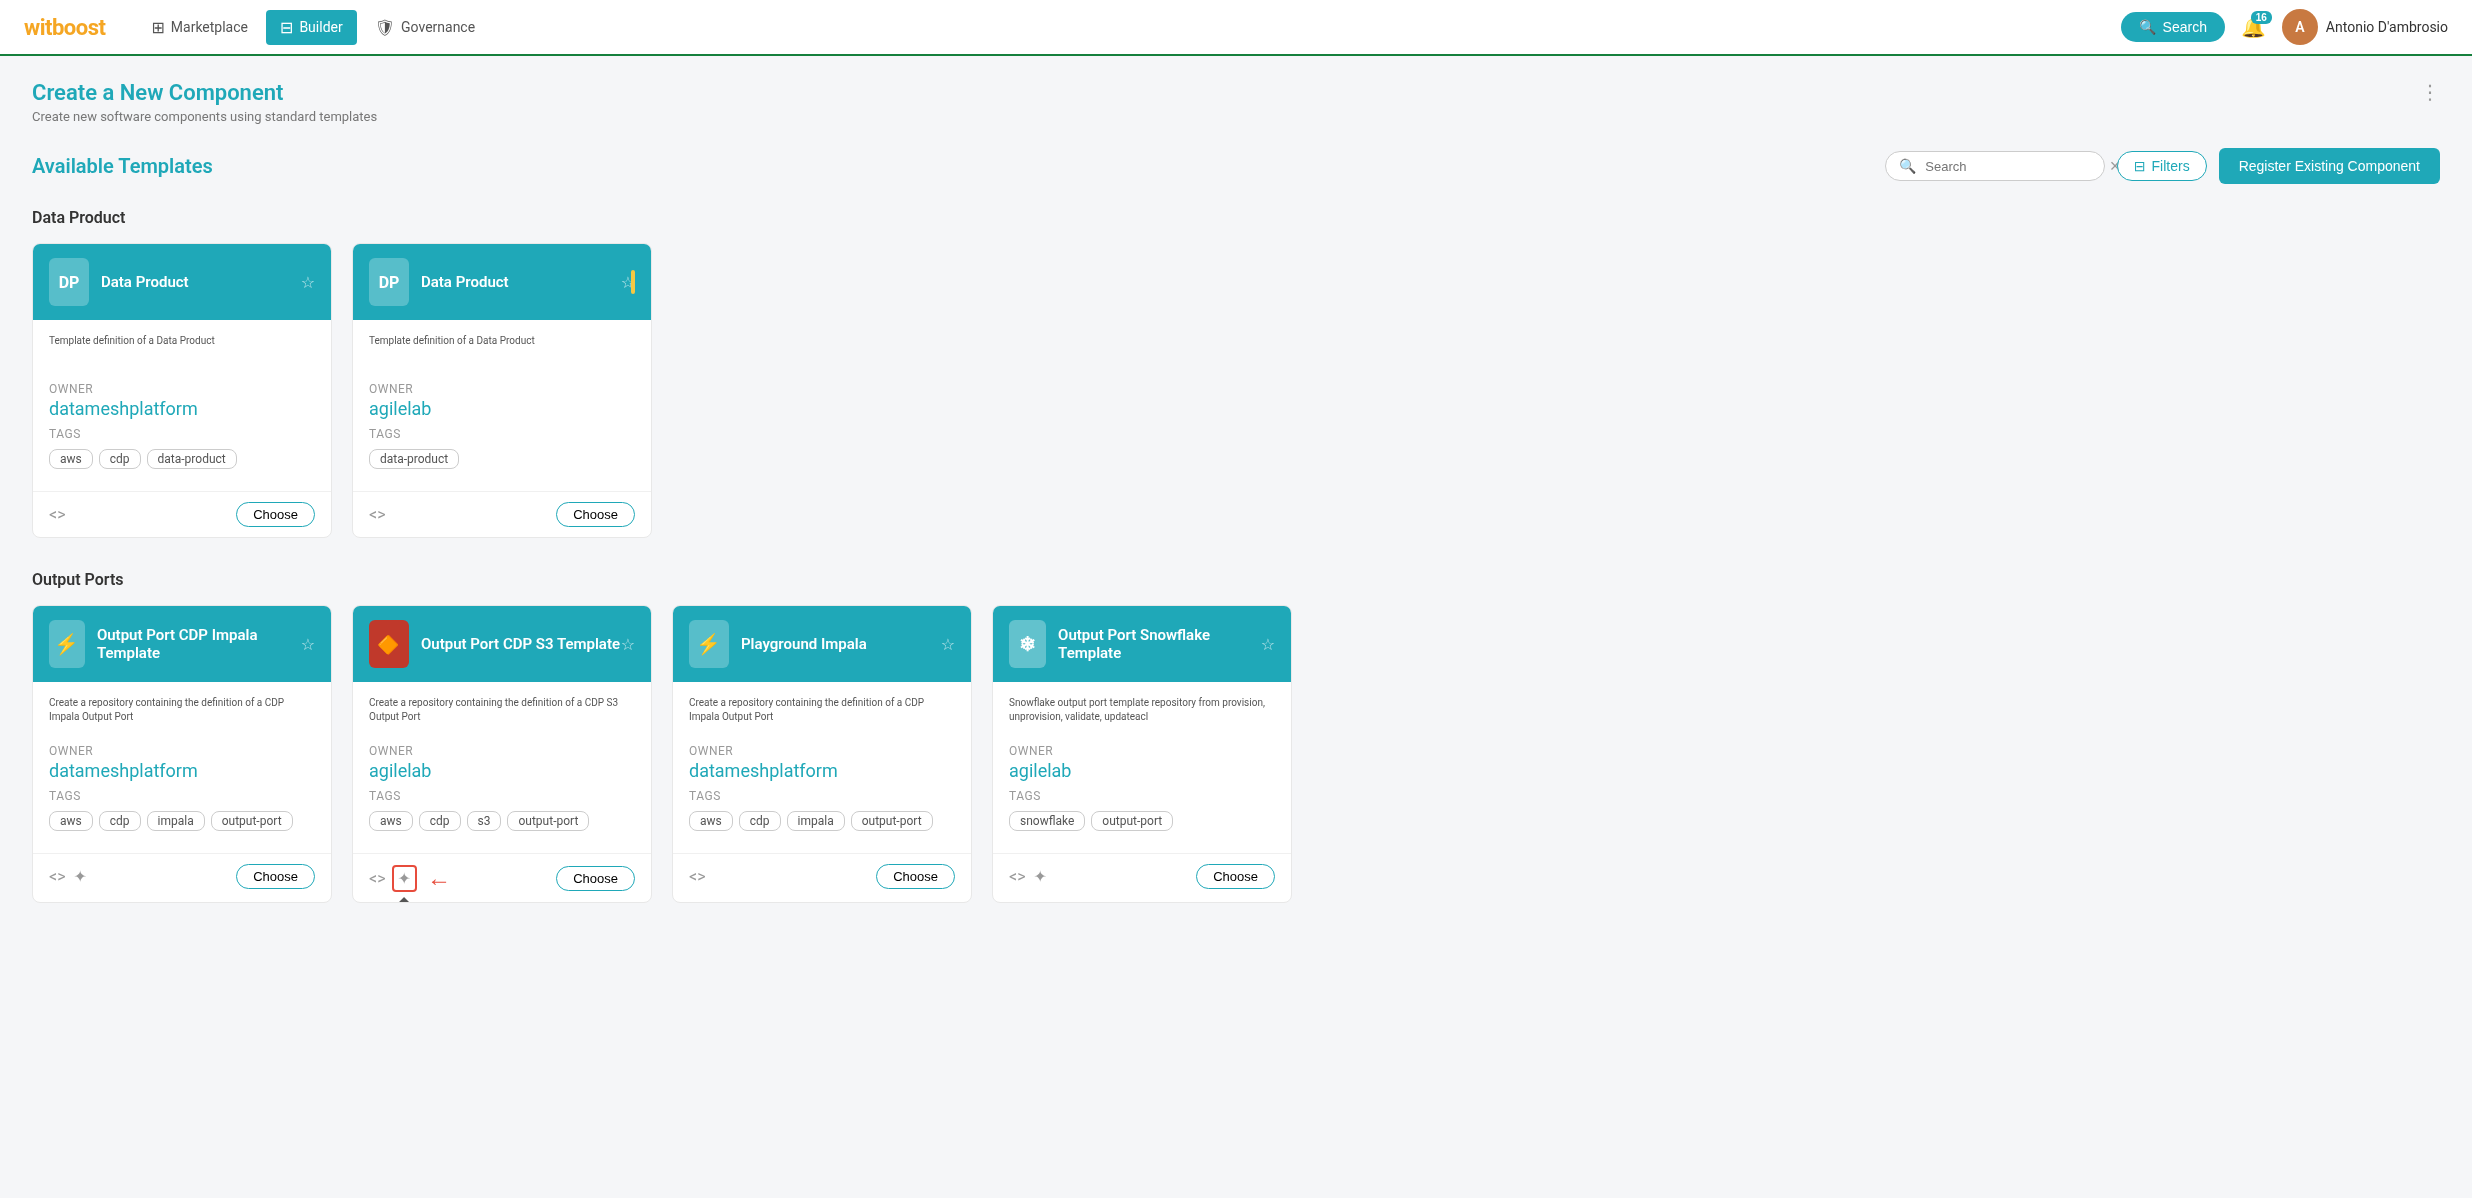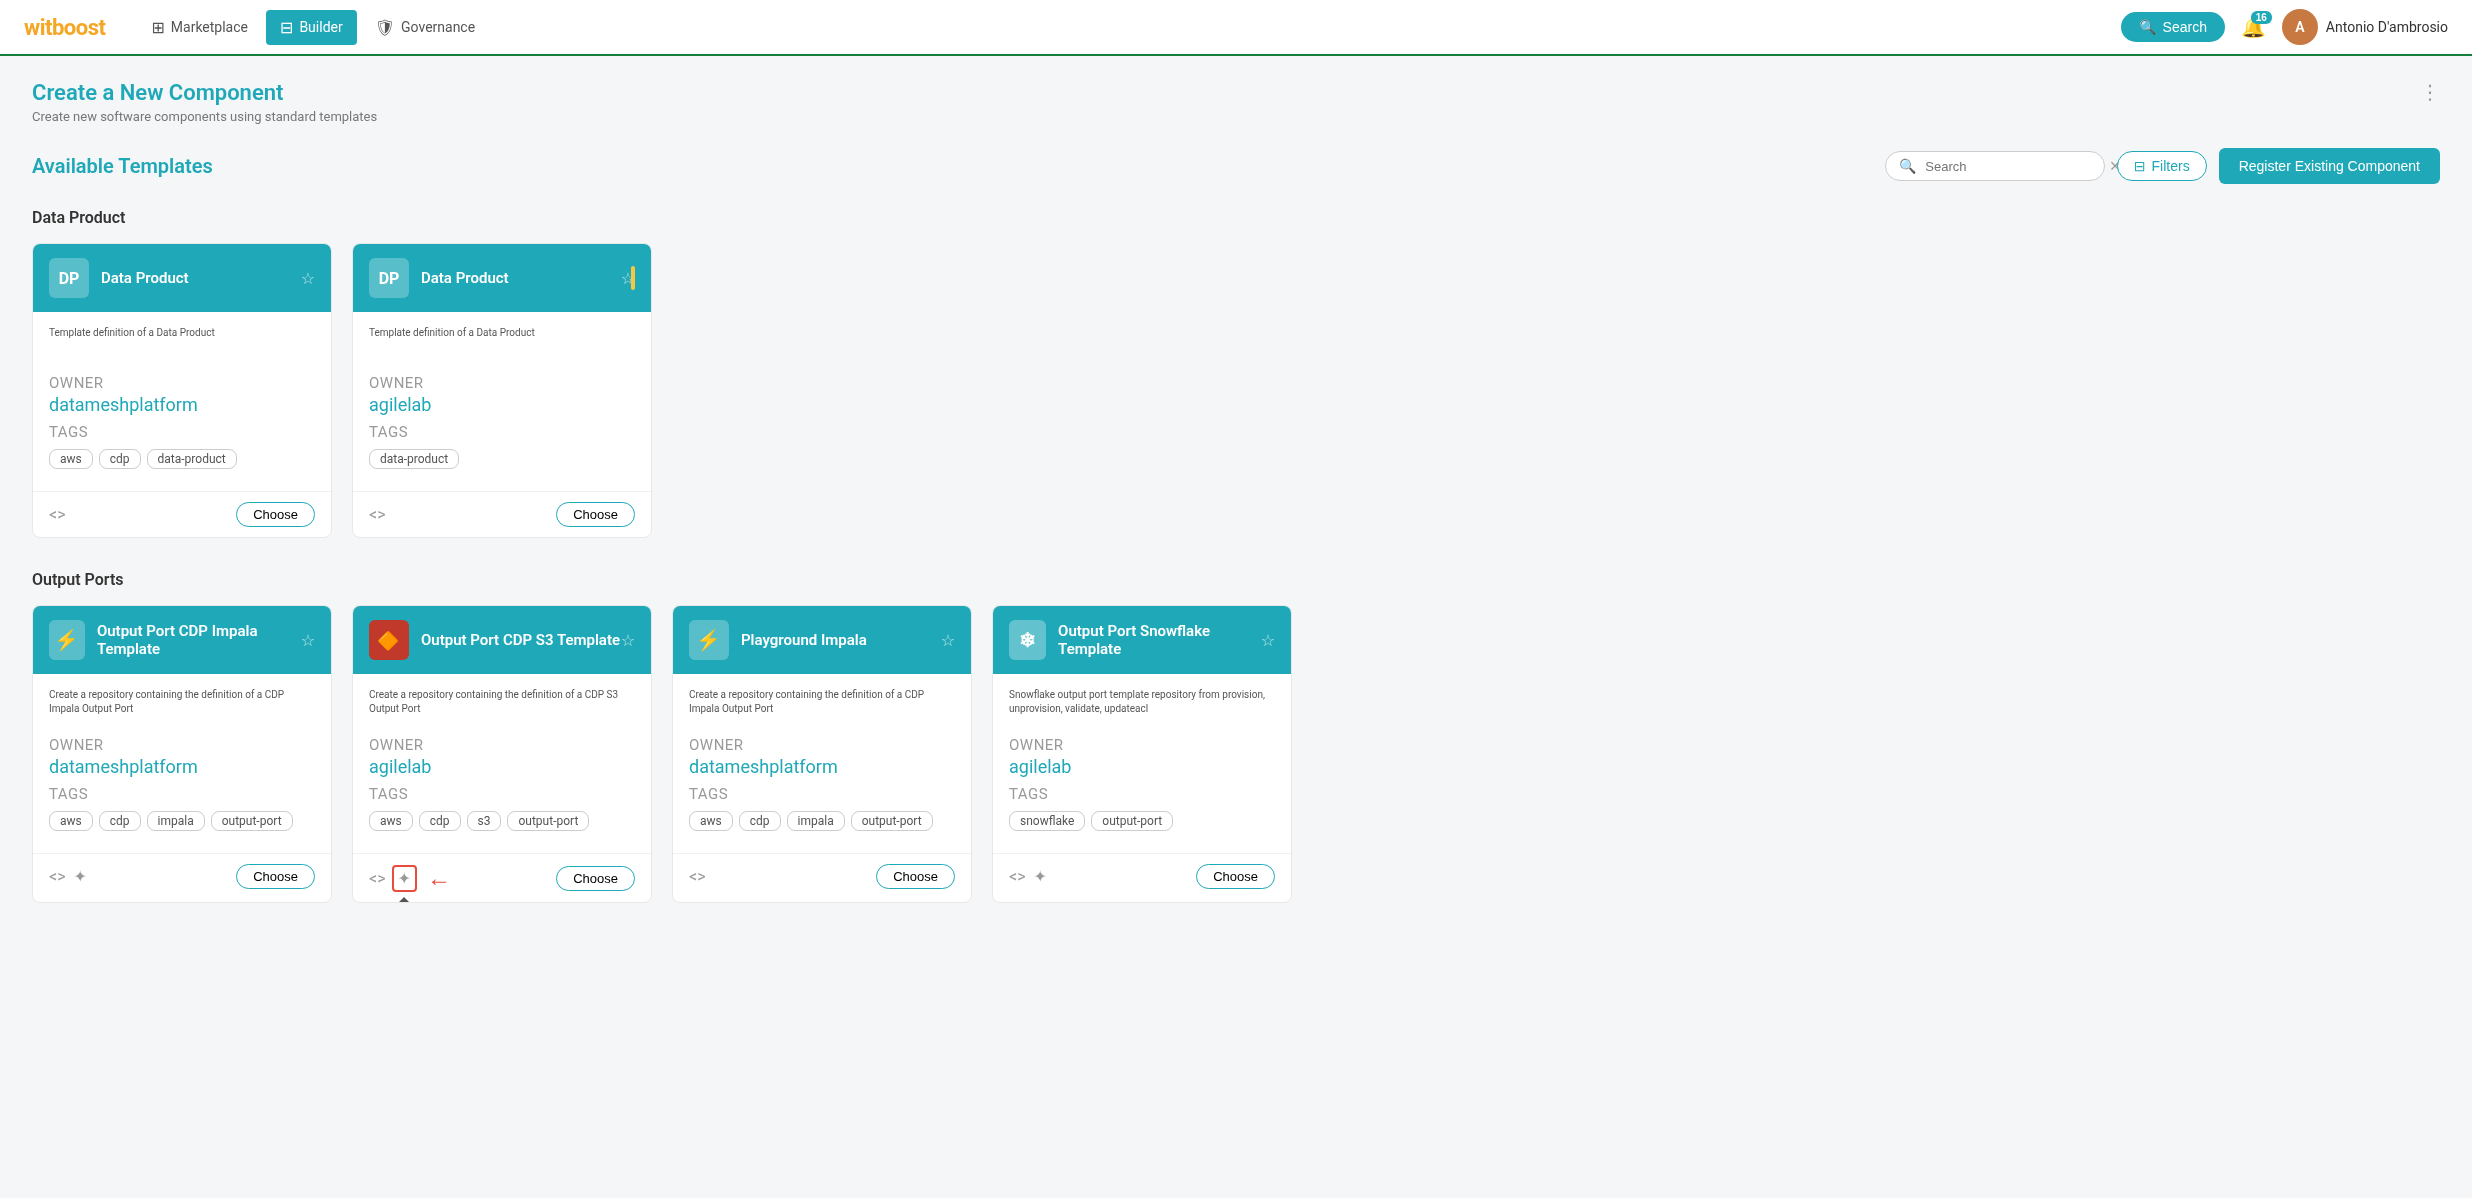--- a/index.html
+++ b/index.html
@@ -84,31 +84,31 @@
     .card {
       background: #fff; border-radius: 8px; overflow: hidden;
       width: 300px; border: 1px solid #e8e8e8; flex-shrink: 0;
     }
     .card-header {
       background: #1fa8b8; padding: 14px 16px;
       display: flex; align-items: center; justify-content: space-between;
     }
     .card-header-left { display: flex; align-items: center; gap: 12px; }
     .card-icon {
-      width: 40px; height: 40px; background: rgba(255,255,255,0.25);
+      width: 40px; height: 48px; background: rgba(255,255,255,0.25);
       border-radius: 6px; display: flex; align-items: center; justify-content: center;
       font-size: 16px; font-weight: 700; color: #fff;
     }
     .card-icon.red-bg { background: #c0392b; }
     .card-title { font-size: 15px; font-weight: 600; color: #fff; }
     .star-icon { color: rgba(255,255,255,0.7); cursor: pointer; font-size: 16px; }
     .card-body { padding: 14px 16px; }
     .card-desc { font-size: 10px; color: #555; margin-bottom: 12px; line-height: 1.4; min-height: 36px; }
     .card-meta { margin-bottom: 8px; }
-    .meta-label { font-size: 15px; color: #999; text-transform: uppercase; letter-spacing: 0.5px; margin-bottom: 2px; }
+    .meta-label { font-size: 12px; color: #999; text-transform: uppercase; letter-spacing: 0.5px; margin-bottom: 2px; }
     .meta-value { font-size: 18px; color: #1fa8b8; }
     .tags-row { display: flex; flex-wrap: wrap; gap: 6px; margin-top: 8px; }
     .tag {
       border: 1px solid #ccc; border-radius: 8px; padding: 2px 10px;
       font-size: 12px; color: #555; background: #fff;
     }
     .card-footer {
       padding: 10px 16px; border-top: 1px solid #f0f0f0;
       display: flex; align-items: center; justify-content: space-between;
     }

